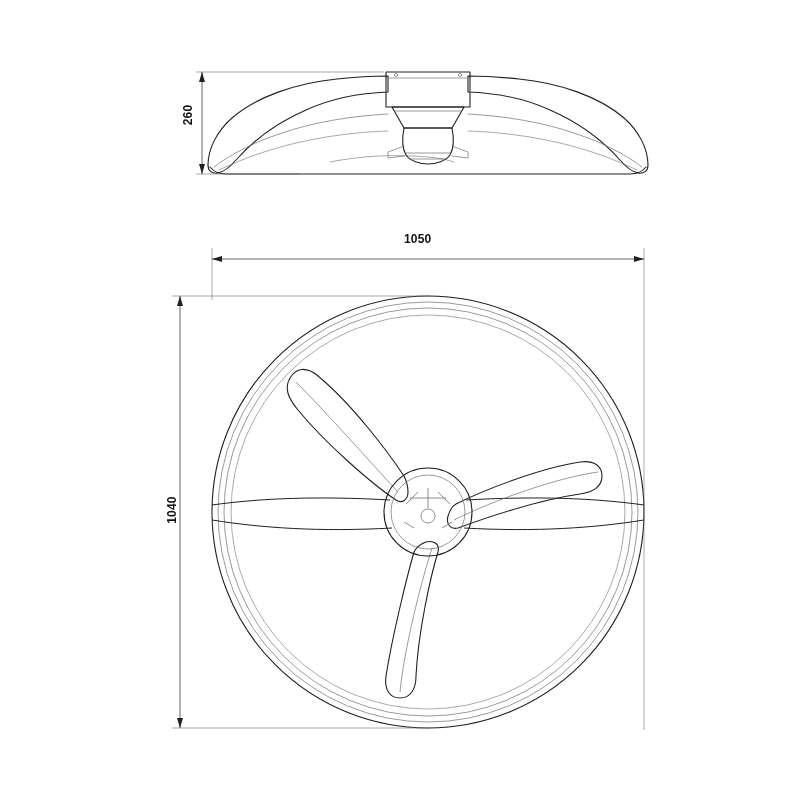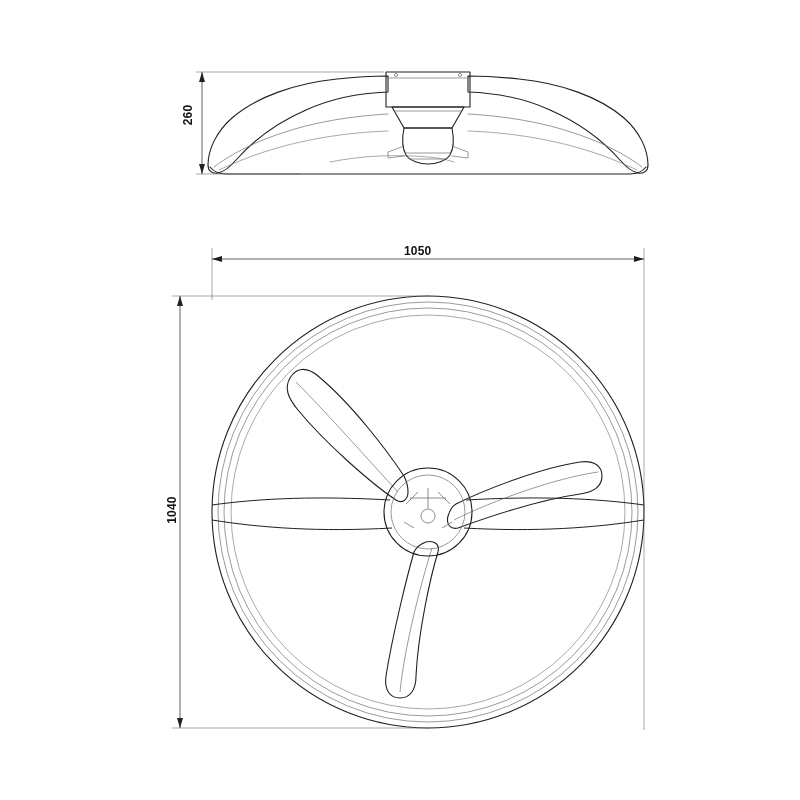--- a/index.html
+++ b/index.html
@@ -35,21 +35,21 @@
     white-space: nowrap;
   }
   #label-height-side {
     left: 178px;
     top: 108px;
     transform: rotate(-90deg);
     transform-origin: center center;
   }
   #label-width-top {
     left: 404px;
-    top: 244px;
+    top: 232px;
   }
   #label-height-top {
     left: 158px;
     top: 503px;
     transform: rotate(-90deg);
     transform-origin: center center;
   }
 </style>
 </head>
 <body>

